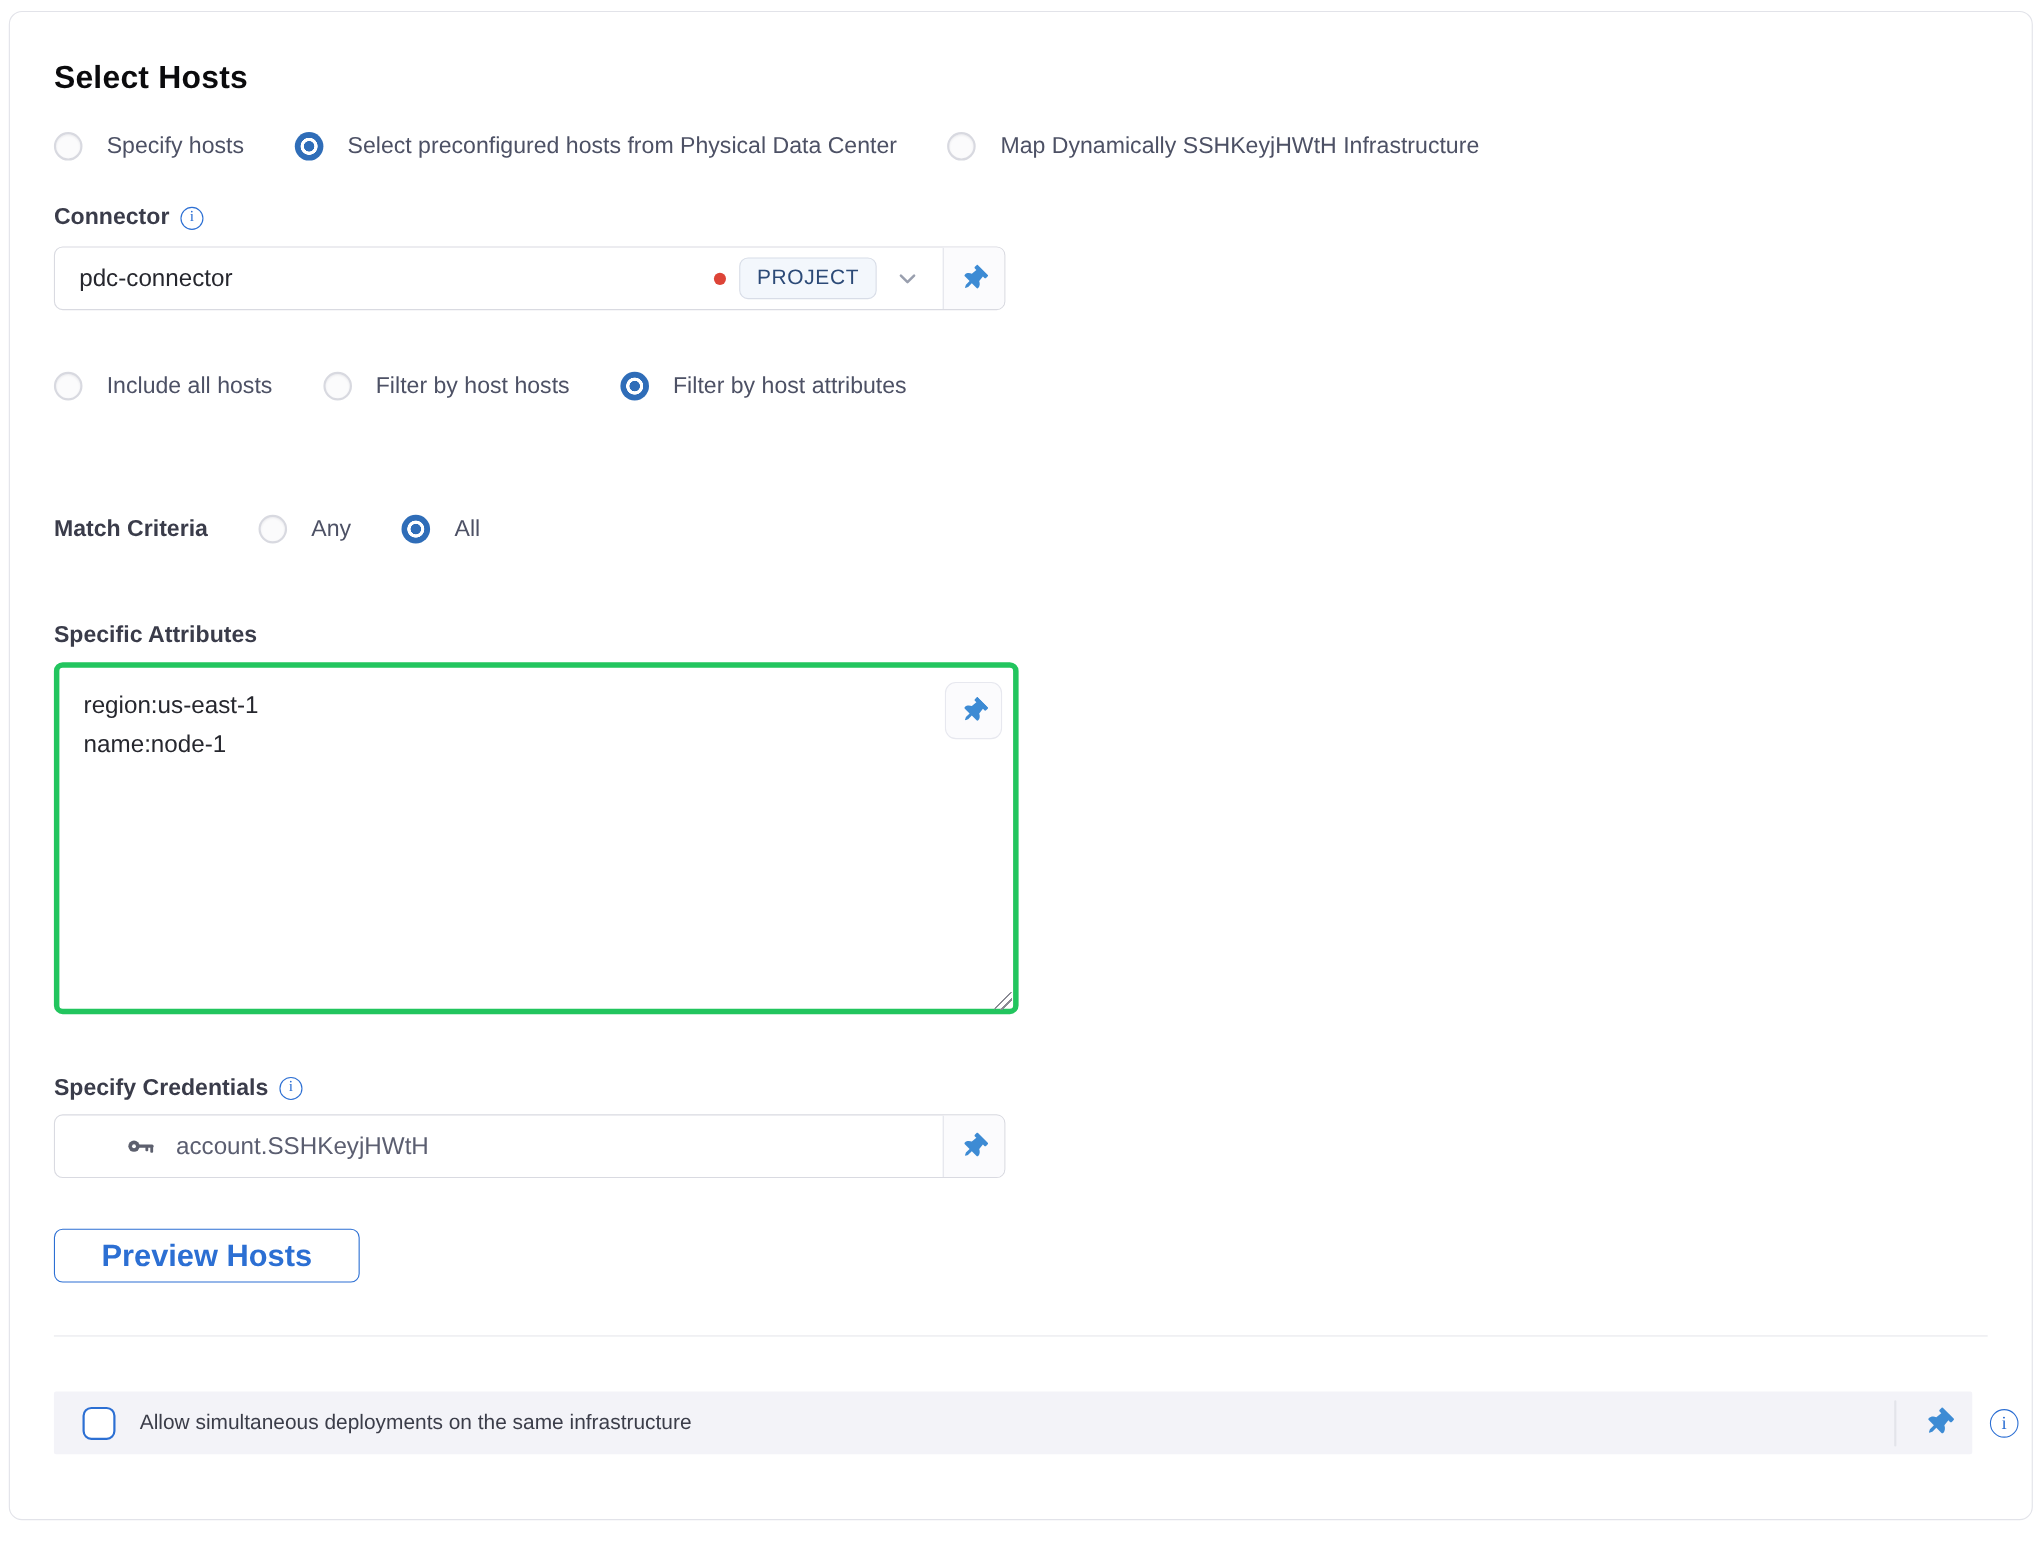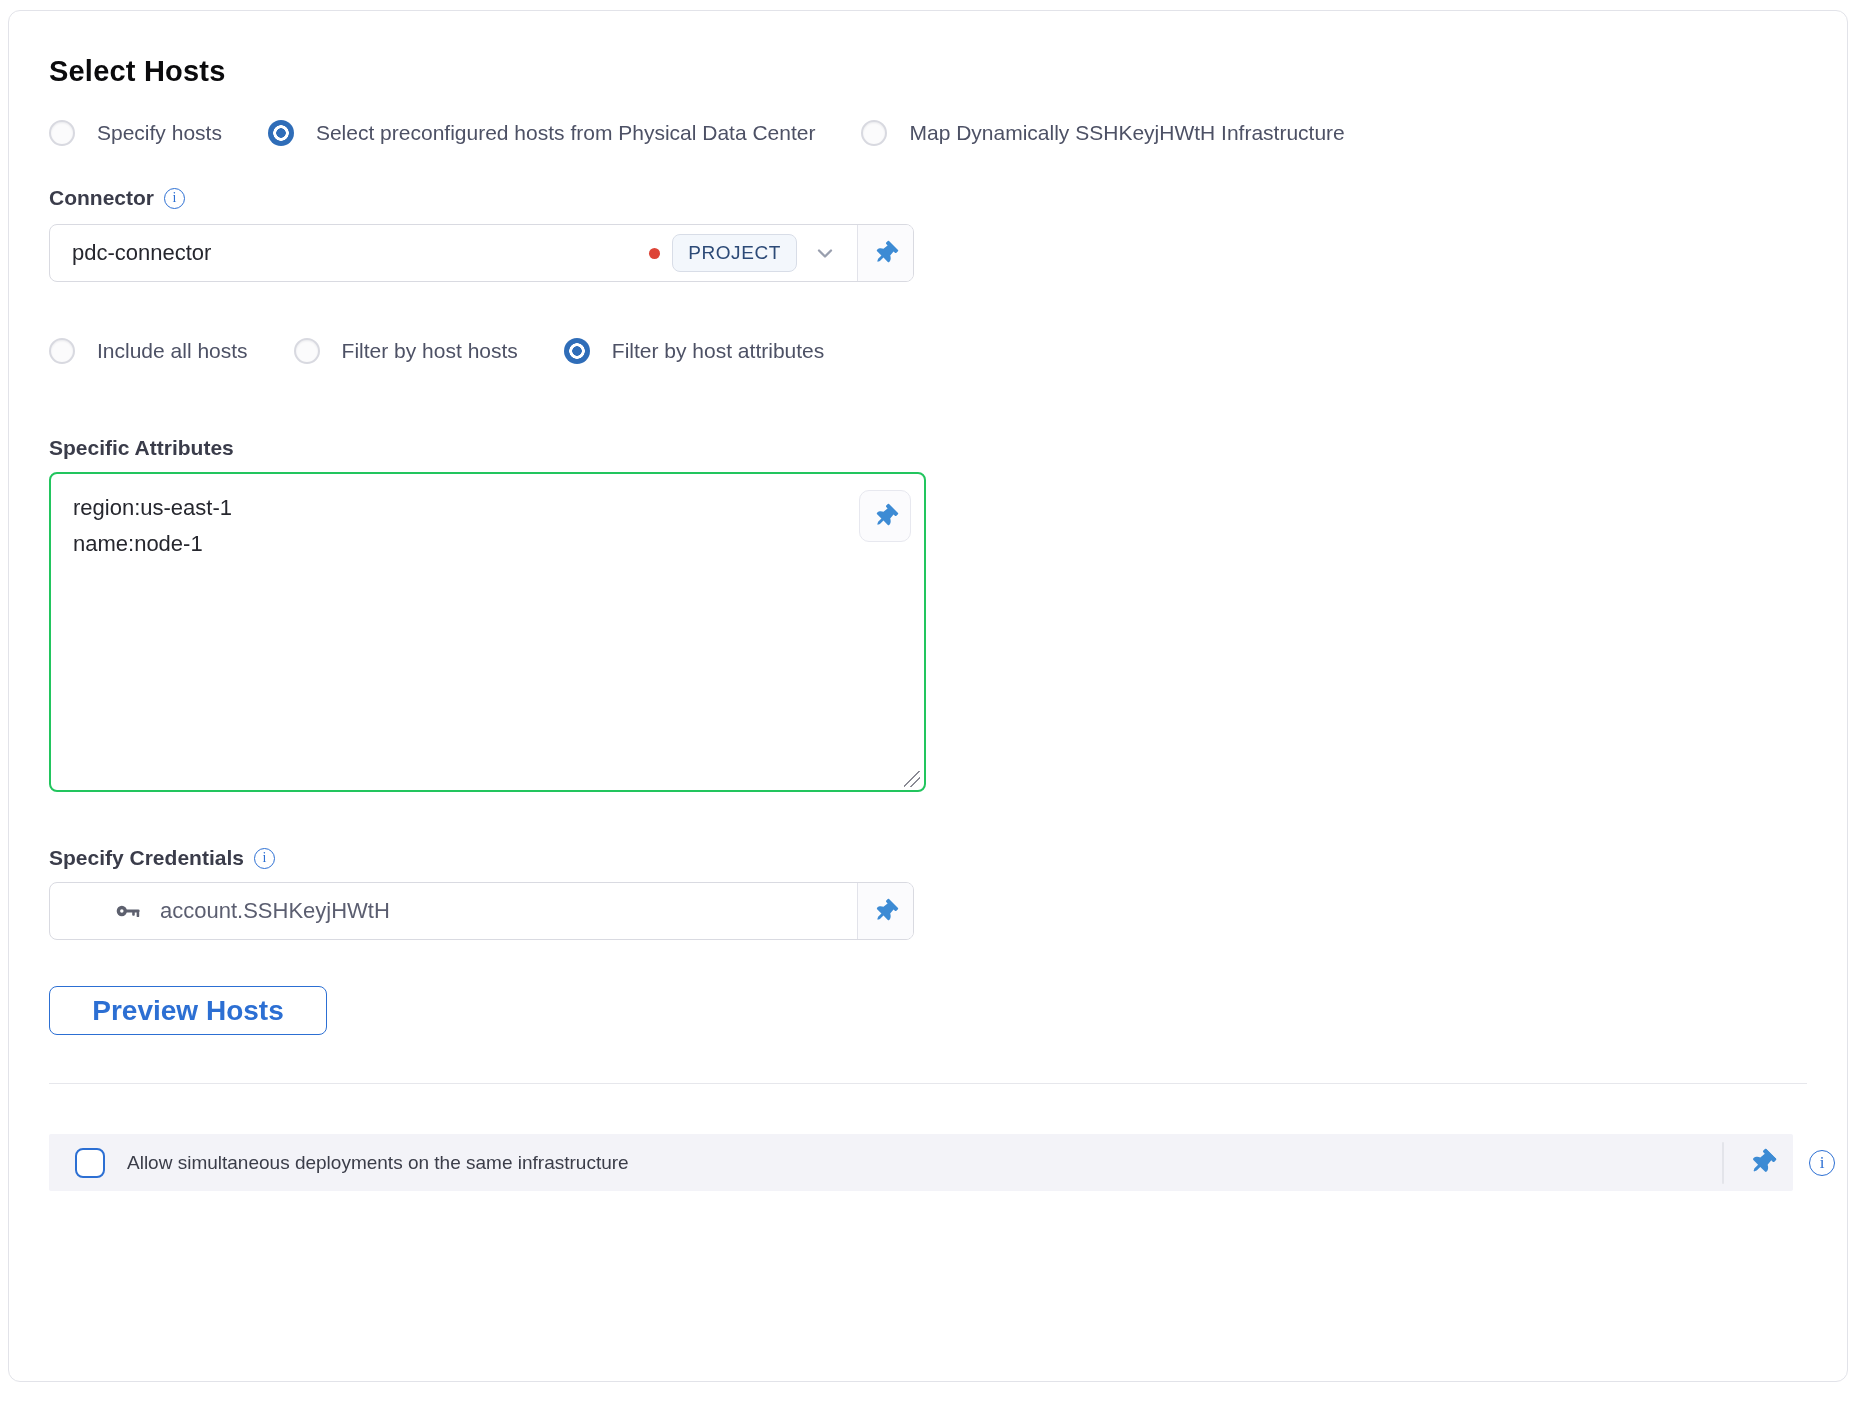--- a/index.html
+++ b/index.html
@@ -141,21 +141,21 @@
 
   
   .textarea-wrap {
     position: relative;
     width: 877px;
     margin-top: 12px;
   }
   .attr-textarea {
     width: 877px;
     height: 320px;
-    border: 2px solid #22c55e;
+    border: 5px solid #22c55e;
     border-radius: 8px;
     background: #ffffff;
     resize: none;
     font-family: "Liberation Sans", sans-serif;
     font-size: 22px;
     line-height: 1.62;
     color: #26272e;
     padding: 16px 70px 16px 22px;
     outline: none;
   }
@@ -317,20 +317,33 @@
       <span class="radio"></span>
       <span class="radio-label">Filter by host hosts</span>
     </div>
     <div class="radio-item">
       <span class="radio selected"></span>
       <span class="radio-label">Filter by host attributes</span>
     </div>
   </div>
 
   
+  <div class="match-row">
+    <span class="match-label">Match Criteria</span>
+    <div class="match-options">
+      <div class="radio-item">
+        <span class="radio"></span>
+        <span class="radio-label">Any</span>
+      </div>
+      <div class="radio-item">
+        <span class="radio selected"></span>
+        <span class="radio-label">All</span>
+      </div>
+    </div>
+  </div>
 
   
   <div class="field-label-row attr-label-row">
     <span class="field-label">Specific Attributes</span>
   </div>
   <div class="textarea-wrap">
     <textarea class="attr-textarea" spellcheck="false" style="">region:us-east-1
 name:node-1</textarea>
     <button class="pin-float">
       <svg width="23" height="23" viewBox="0 0 384 512" style="transform: rotate(45deg)">

